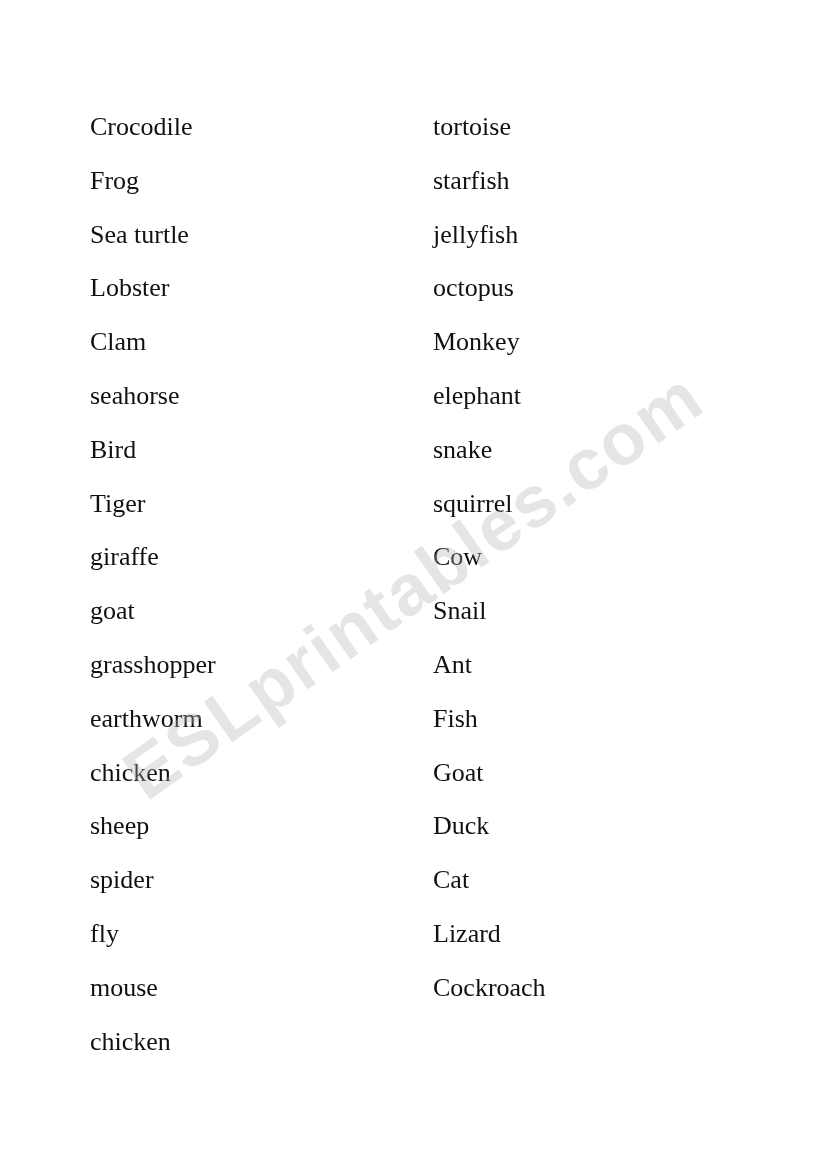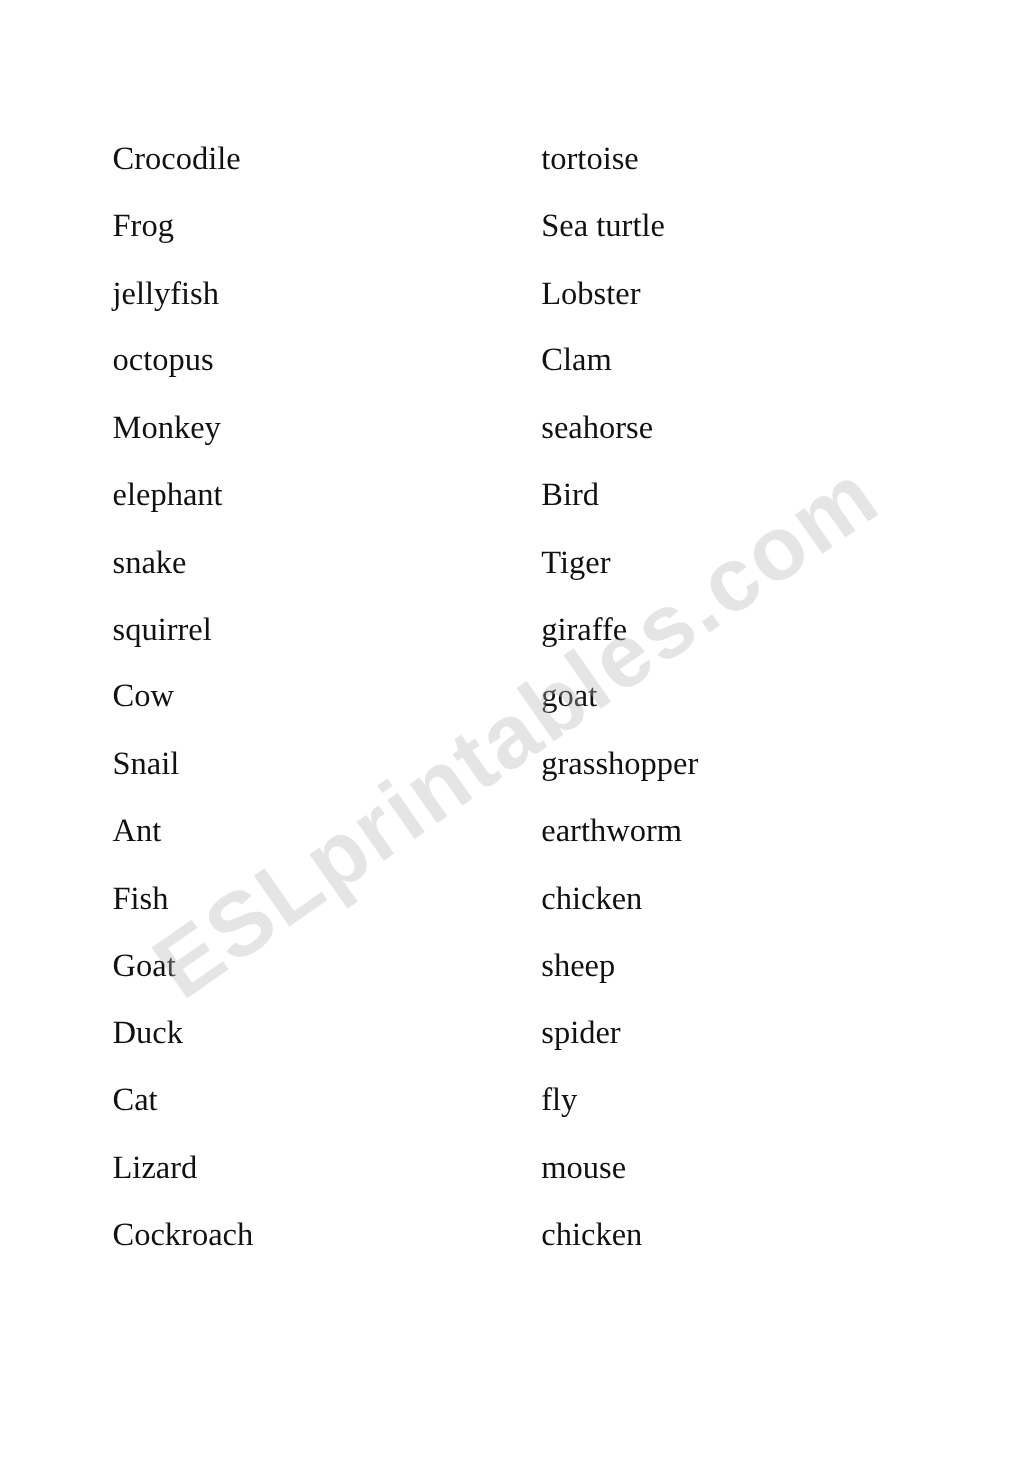--- a/index.html
+++ b/index.html
@@ -65,20 +65,21 @@
 <body>
 
 <div class="watermark">ESLprintables.com</div>
 
 <div class="content">
   <div class="word-list" id="word-list">
 
   <div class="word-item capitalized">Crocodile</div>
       <div class="word-item lowercase">tortoise</div>
       <div class="word-item capitalized">Frog</div>
+      <div class="word-item lowercase">starfish</div>
       <div class="word-item capitalized">Sea turtle</div>
       <div class="word-item lowercase">jellyfish</div>
       <div class="word-item capitalized">Lobster</div>
       <div class="word-item lowercase">octopus</div>
       <div class="word-item capitalized">Clam</div>
       <div class="word-item capitalized">Monkey</div>
       <div class="word-item lowercase">seahorse</div>
       <div class="word-item lowercase">elephant</div>
       <div class="word-item capitalized">Bird</div>
       <div class="word-item lowercase">snake</div>

